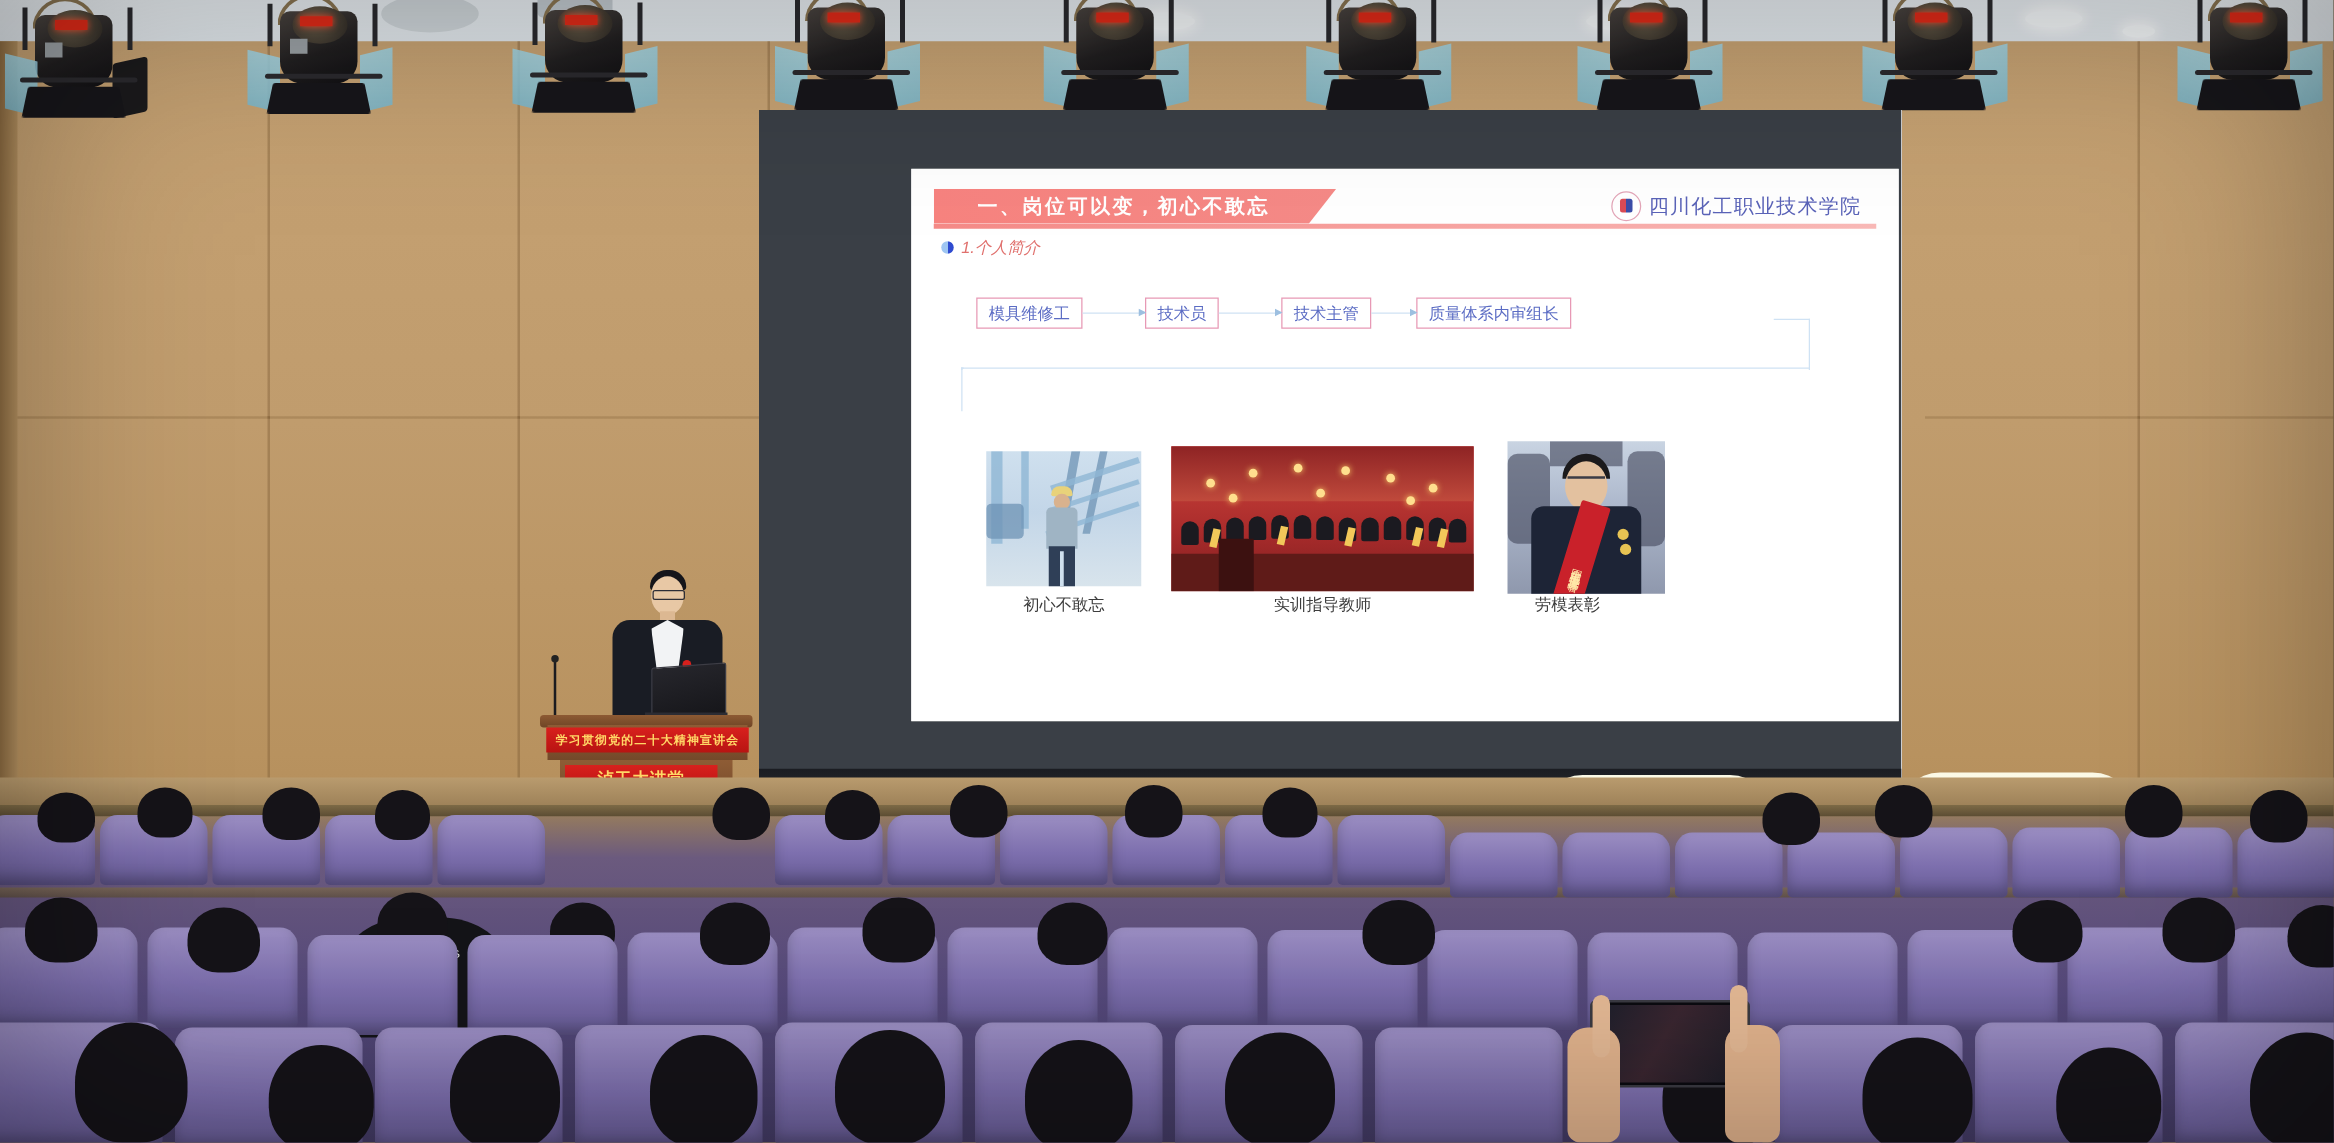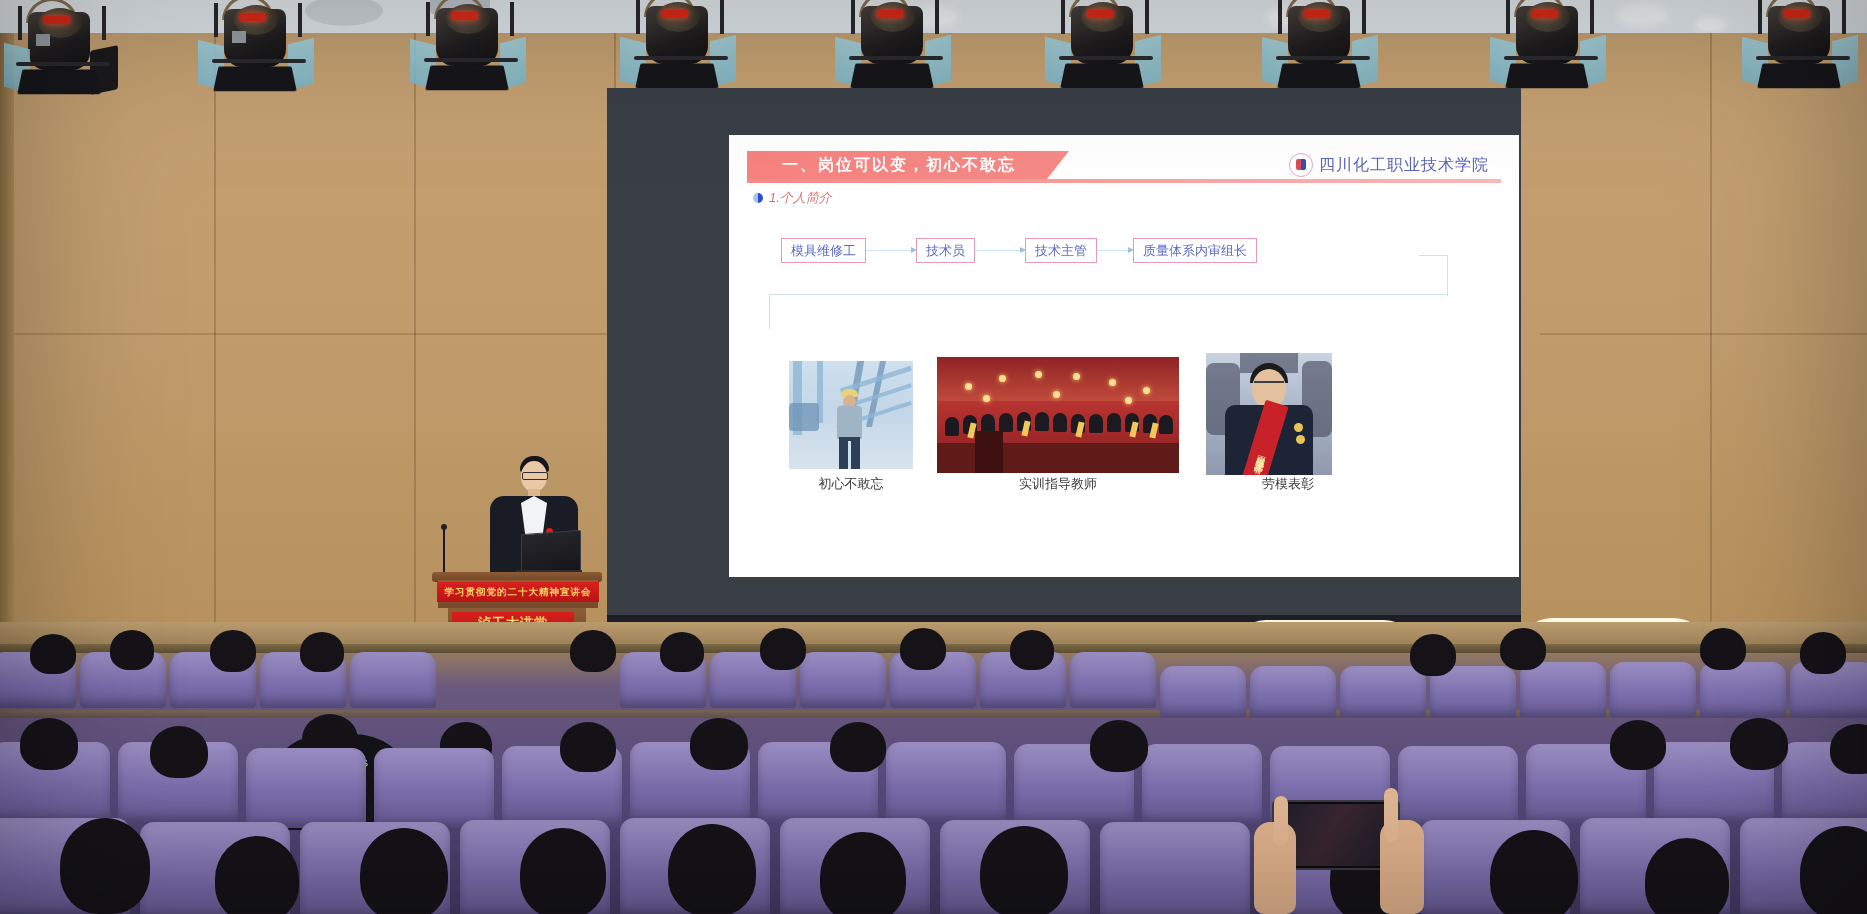--- a/index.html
+++ b/index.html
@@ -412,21 +412,21 @@
         <div class="p3-hair" style="left:44px;top:10px;"></div>
         <div class="p3-head" style="left:46px;top:16px;"></div>
         <div class="p3-glass" style="left:48px;top:28px;"></div>
         <div class="p3-body" style="left:19px;top:52px;"></div>
         <div class="p3-sash" style="left:44px;top:48px;">
           <span>全国机械工业先进工作者</span>
         </div>
         <div class="p3-medal" style="left:88px;top:70px;"></div>
         <div class="p3-medal" style="left:90px;top:82px;"></div>
       </div>
-      <div class="cap" style="left:496px;top:340px;width:126px;">劳模表彰</div>
+      <div class="cap" style="left:462px;top:340px;width:126px;">劳模表彰</div>
     </div>
   </div>
 
   <div class="stage-slat" style="left:607px;top:633px;width:914px;height:34px;"></div>
   <div class="stage-front" style="left:607px;top:615px;width:914px;height:20px;"></div>
   <div class="stage-floor" style="left:0px;top:667px;width:1867px;height:40px;"></div>
   <div class="stage-base" style="left:0px;top:700px;width:1867px;height:18px;background:#8a7043;"></div>
 
   <div style="position:absolute;left:476px;top:456px;width:120px;height:180px;">
     <div class="sp-hair" style="left:44px;top:0;"></div>

